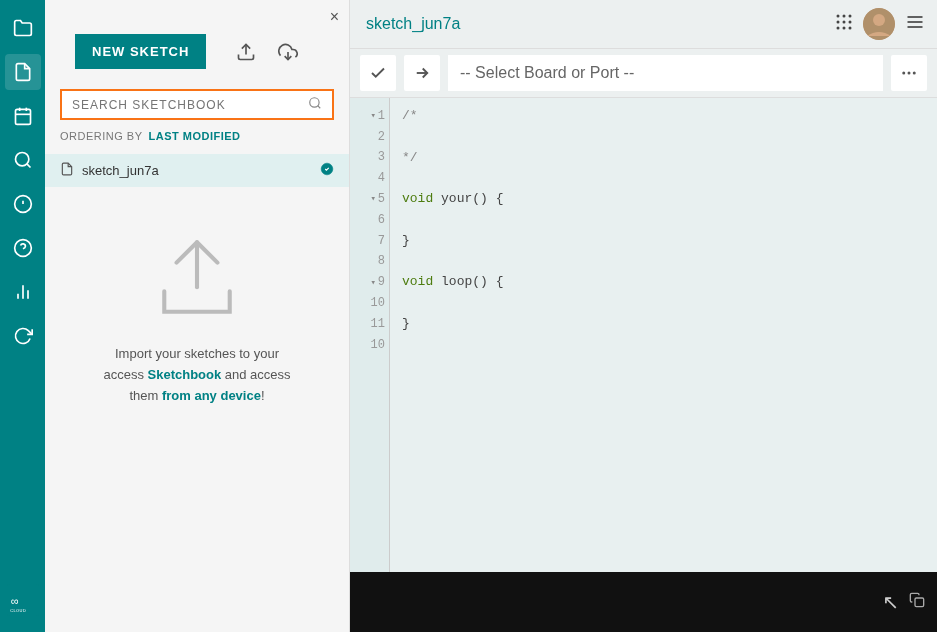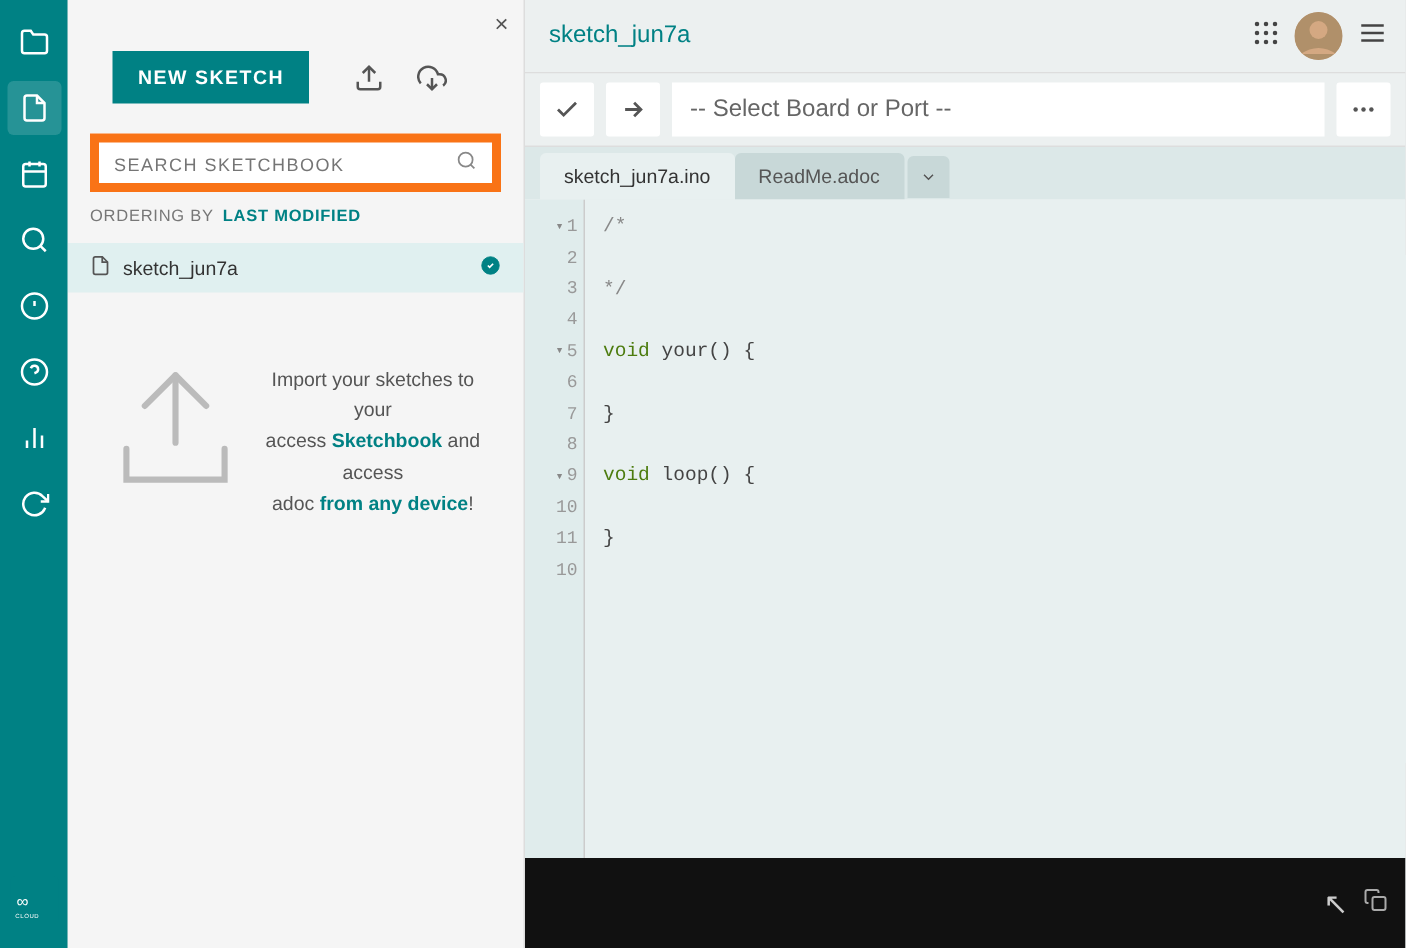--- a/index.html
+++ b/index.html
@@ -79,22 +79,22 @@
       color: #555;
       font-size: 18px;
       width: 34px;
       height: 34px;
       display: flex;
       align-items: center;
       justify-content: center;
     }
     .search-box {
       display: flex;
-      align-items: flex-end;
-      border: 6px solid #f97316;
+      align-items: center;
+      border: 2px solid #f97316;
       background: white;
       padding: 5px 10px;
       margin: 10px 15px 0;
       gap: 8px;
     }
     .search-input {
       border: none;
       outline: none;
       font-size: 12px;
       letter-spacing: 1px;
@@ -125,20 +125,21 @@
       cursor: pointer;
       gap: 8px;
     }
     .sketch-item-icon { color: #555; font-size: 14px; }
     .sketch-item-name { font-size: 13px; color: #333; flex: 1; }
     .sketch-item-badge { color: #008184; font-size: 14px; }
 
     
     .upload-area {
       display: flex;
+      flex-direction: column;
       align-items: center;
       padding: 20px;
       margin-top: 20px;
     }
     .upload-icon-container {
       width: 120px;
       height: 100px;
       display: flex;
       align-items: center;
       justify-content: center;
@@ -467,21 +468,21 @@
     <div class="upload-icon-container">
       <svg width="100" height="90" viewBox="0 0 120 110" fill="none" stroke="#bbb" stroke-width="5">
         <polyline points="60,10 60,65" stroke-linecap="round"></polyline>
         <polyline points="35,35 60,10 85,35" stroke-linecap="round" stroke-linejoin="round"></polyline>
         <path d="M20 70 L20 95 L100 95 L100 70" stroke-linecap="round"></path>
       </svg>
     </div>
     <div class="upload-text">
       <span>Import your sketches to your</span><br>
       <span>access </span><span class="highlight">Sketchbook</span><span> and access</span><br>
-      <span>adoc </span><span class="highlight">from any device</span><span>!</span>
+      <span>them </span><span class="highlight">from any device</span><span>!</span>
     </div>
   </div>
 </div>
 
 <div class="editor-area">
 
   <div class="editor-header">
     <span class="app-title">sketch_jun7a</span>
     <div class="header-icons">
       <span class="header-icon">
@@ -531,33 +532,20 @@
     </div>
     <button class="more-btn">
       <svg width="18" height="18" viewBox="0 0 24 24" fill="#555">
         <circle cx="5" cy="12" r="2"></circle>
           <circle cx="12" cy="12" r="2"></circle>
           <circle cx="19" cy="12" r="2"></circle>
       </svg>
     </button>
   </div>
 
-  <div class="tabs-bar">
-    <div class="tab active">
-      <span>sketch_jun7a.ino</span>
-    </div>
-    <div class="tab inactive">
-      <span>ReadMe.adoc</span>
-    </div>
-    <button class="tab-dropdown">
-      <svg width="12" height="12" viewBox="0 0 24 24" fill="none" stroke="#555" stroke-width="2">
-        <polyline points="6 9 12 15 18 9"></polyline>
-      </svg>
-    </button>
-  </div>
 
   <div class="code-editor">
     <div class="line-numbers">
       <div class="line-number">
         <span class="fold-arrow">▾</span>
           <span>1</span>
       </div>
       <div class="line-number">
           <span>2</span>
         </div>

